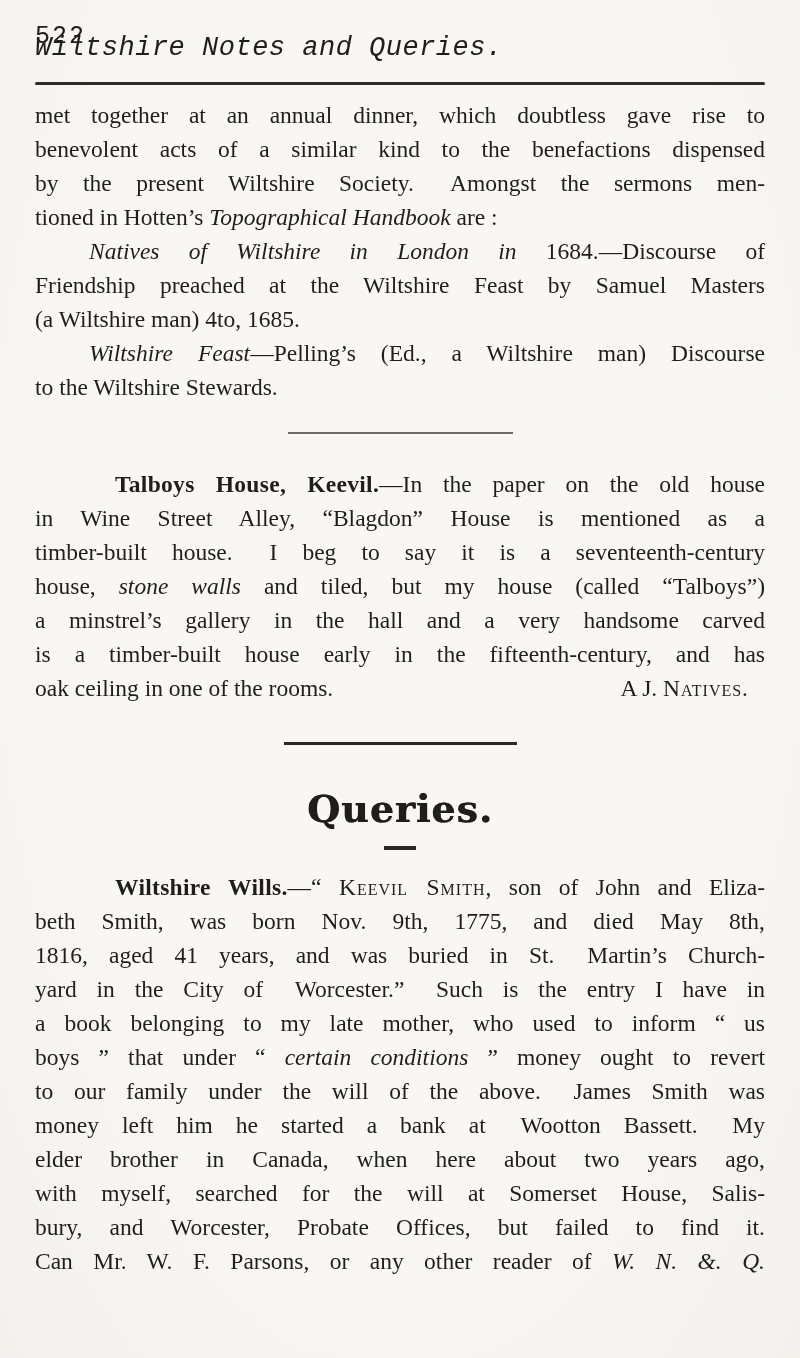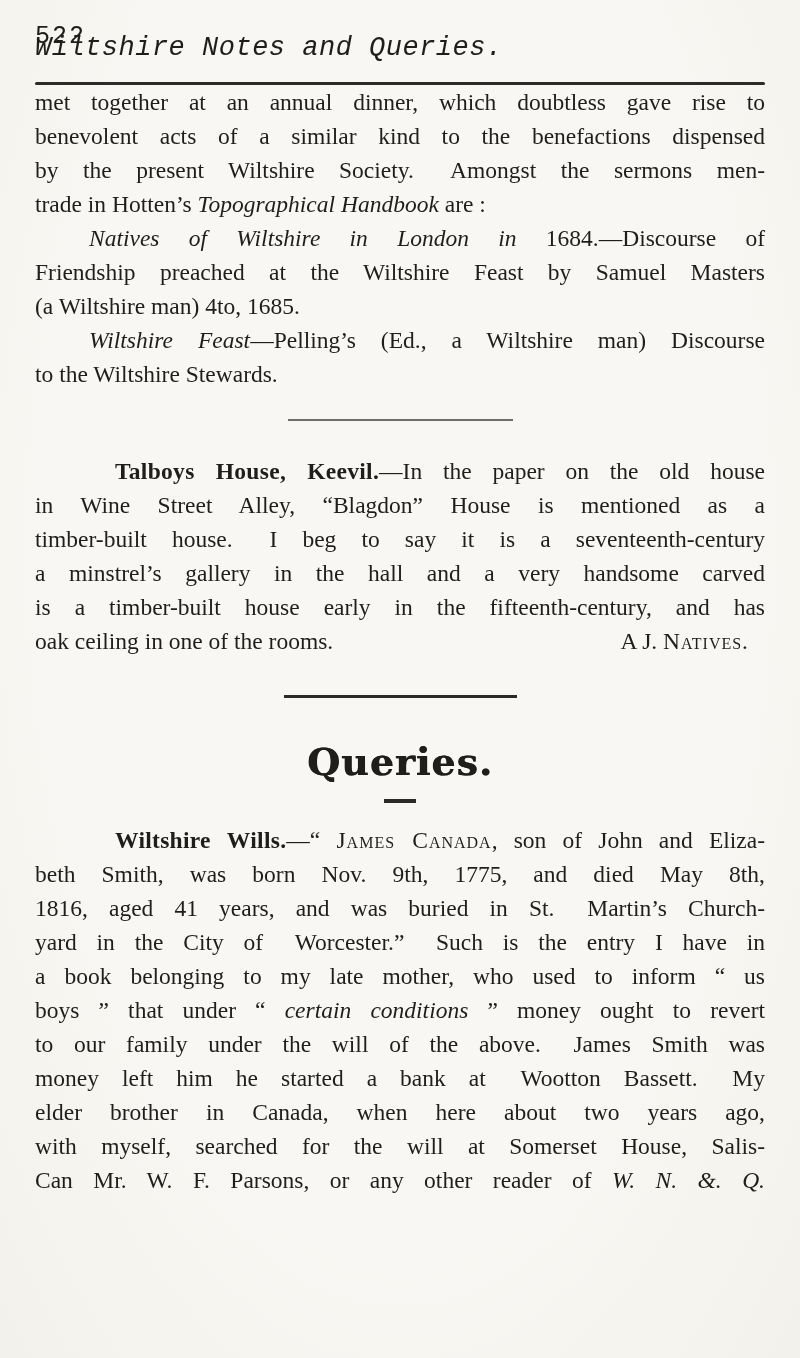--- a/index.html
+++ b/index.html
@@ -45,21 +45,21 @@
     line-height: 34px;
     font-size: 23.5px;
     white-space: nowrap;
   }
   .jfull {
     white-space: normal;
     text-align: justify;
     text-align-last: justify;
   }
   .indent { padding-left: 54px; }
-  .block-1 { }
+  .block-1 { margin-top: 13px; }
   .block-talboys { margin-top: 33px; }
   .block-wills { margin-top: 20px; }
   .lastline {
     display: flex;
     justify-content: space-between;
     align-items: flex-end;
   }
   .sig { margin-right: 16px; }
   .smallcaps { font-variant: small-caps; letter-spacing: 1px; }
   b, strong { font-weight: bold; letter-spacing: 0.3px; margin-left: 26px; }
@@ -102,56 +102,58 @@
   <div class="running-head">
     <span class="page-number">522</span>
     <div class="journal-title">Wiltshire Notes and Queries.</div>
   </div>
   <div class="head-rule"></div>
 
   <div class="textblock block-1">
     <div class="line jfull"><span>met together at an annual dinner, which doubtless gave rise to</span></div>
     <div class="line jfull"><span>benevolent acts of a similar kind to the benefactions dispensed</span></div>
     <div class="line jfull"><span>by the present Wiltshire Society.  Amongst the sermons men-</span></div>
-    <div class="line"><span>trade in Hotten’s </span><i>Topographical Handbook</i><span> are :</span></div>
+    <div class="line"><span>tioned in Hotten’s </span><i>Topographical Handbook</i><span> are :</span></div>
 
     <div class="line jfull indent"><i>Natives of Wiltshire in London in </i><span>1684.—Discourse of</span></div>
     <div class="line jfull"><span>Friendship preached at the Wiltshire Feast by Samuel Masters</span></div>
     <div class="line"><span>(a Wiltshire man) 4to, 1685.</span></div>
 
     <div class="line jfull indent"><i>Wiltshire Feast</i><span>—Pelling’s (Ed., a Wiltshire man) Discourse</span></div>
     <div class="line"><span>to the Wiltshire Stewards.</span></div>
   </div>
 
   <hr class="divider">
 
   <div class="textblock block-talboys">
     <div class="line jfull indent"><b>Talboys House, Keevil.</b><span>—In the paper on the old house</span></div>
     <div class="line jfull"><span>in Wine Street Alley, “Blagdon” House is mentioned as a</span></div>
     <div class="line jfull"><span>timber-built house.  I beg to say it is a seventeenth-century</span></div>
+    <div class="line jfull"><span>house, </span><i>stone walls</i><span> and tiled, but my house (called “Talboys”)</span></div>
     <div class="line jfull"><span>a minstrel’s gallery in the hall and a very handsome carved</span></div>
     <div class="line jfull"><span>is a timber-built house early in the fifteenth-century, and has</span></div>
     <div class="line lastline">
       <span>oak ceiling in one of the rooms.</span>
       <span class="sig"><span>A J. </span><span class="smallcaps">Natives.</span></span>
     </div>
   </div>
 
   <hr class="divider dark">
 
   <div class="queries-heading">Queries.</div>
   <div class="short-dash"></div>
 
   <div class="textblock block-wills">
-    <div class="line jfull indent"><b>Wiltshire Wills.</b><span>—“ </span><span class="smallcaps">James Canada</span><span>, son of John and Eliza-</span></div>
+    <div class="line jfull indent"><b>Wiltshire Wills.</b><span>—“ </span><span class="smallcaps">Keevil Smith</span><span>, son of John and Eliza-</span></div>
     <div class="line jfull"><span>beth Smith, was born Nov. 9th, 1775, and died May 8th,</span></div>
     <div class="line jfull"><span>1816, aged 41 years, and was buried in St.  Martin’s Church-</span></div>
     <div class="line jfull"><span>yard in the City of  Worcester.”  Such is the entry I have in</span></div>
     <div class="line jfull"><span>a book belonging to my late mother, who used to inform “ us</span></div>
     <div class="line jfull"><span>boys ” that under “ </span><i>certain conditions</i><span> ” money ought to revert</span></div>
     <div class="line jfull"><span>to our family under the will of the above.  James Smith was</span></div>
     <div class="line jfull"><span>money left him he started a bank at  Wootton Bassett.  My</span></div>
     <div class="line jfull"><span>elder brother in Canada, when here about two years ago,</span></div>
     <div class="line jfull"><span>with myself, searched for the will at Somerset House, Salis-</span></div>
+    <div class="line jfull"><span>bury, and Worcester, Probate Offices, but failed to find it.</span></div>
     <div class="line jfull"><span>Can Mr. W. F. Parsons, or any other reader of </span><i>W. N. &amp;. Q.</i></div>
   </div>
 
 </div>
 
 </body></html>

